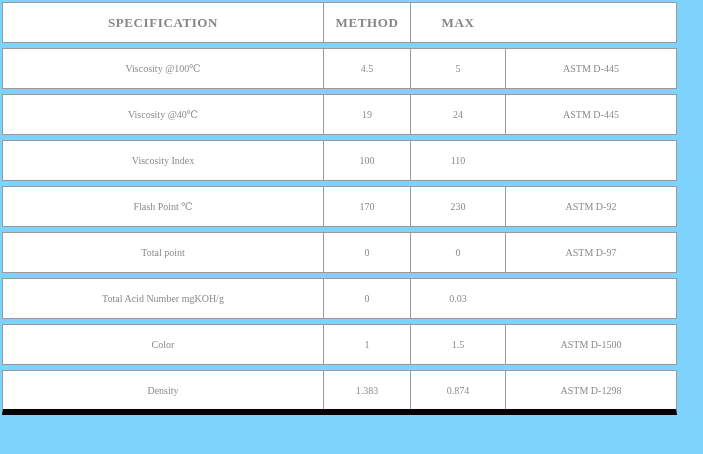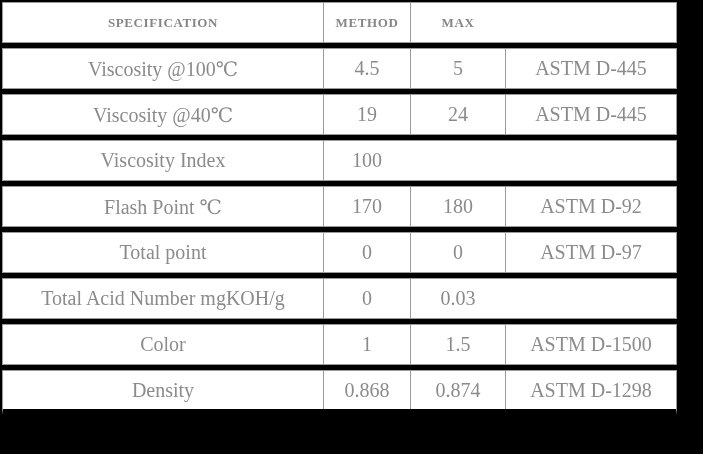--- a/index.html
+++ b/index.html
@@ -4,21 +4,21 @@
 <style>
   html, body {
     margin: 0;
     padding: 0;
     background: #ffffff;
   }
   #page {
     position: relative;
     width: 703px;
     height: 454px;
-    background: #000000;
+    background: #7dd3fc;
     overflow: hidden;
     font-family: "Liberation Serif", "DejaVu Serif", serif;
   }
   #spec-table {
     position: absolute;
     left: 2px;
     top: 2px;
     width: 675px;
   }
   .row {
@@ -28,21 +28,21 @@
     border: 1px solid #9a9a9a;
     margin-bottom: 5px;
     background: #ffffff;
   }
   .cell {
     display: flex;
     align-items: center;
     justify-content: center;
     text-align: center;
     color: #8b8b8b;
-    font-size: 20px;
+    font-size: 10px;
     overflow: hidden;
     white-space: nowrap;
   }
   .cell + .cell {
     border-left: 1px solid #9a9a9a;
   }
   .header-row .cell {
     font-weight: bold;
     font-size: 13px;
     letter-spacing: 0.6px;
@@ -72,25 +72,26 @@
         </div>
         <div class="row">
           <div class="cell">Viscosity @40℃</div>
           <div class="cell">19</div>
           <div class="cell">24</div>
           <div class="cell">ASTM D-445</div>
         </div>
         <div class="row">
           <div class="cell">Viscosity Index</div>
           <div class="cell">100</div>
+          <div class="cell">110</div>
         </div>
         <div class="row">
           <div class="cell">Flash Point ℃</div>
           <div class="cell">170</div>
-          <div class="cell">180</div>
+          <div class="cell">230</div>
           <div class="cell">ASTM D-92</div>
         </div>
         <div class="row">
           <div class="cell">Total point</div>
           <div class="cell">0</div>
           <div class="cell">0</div>
           <div class="cell">ASTM D-97</div>
         </div>
         <div class="row">
           <div class="cell">Total Acid Number mgKOH/g</div>
@@ -98,19 +99,19 @@
           <div class="cell">0.03</div>
         </div>
         <div class="row">
           <div class="cell">Color</div>
           <div class="cell">1</div>
           <div class="cell">1.5</div>
           <div class="cell">ASTM D-1500</div>
         </div>
         <div class="row">
           <div class="cell">Density</div>
-          <div class="cell">0.868</div>
+          <div class="cell">1.383</div>
           <div class="cell">0.874</div>
           <div class="cell">ASTM D-1298</div>
         </div>
       </div>
   </div>
 </div>
 
 </body></html>

